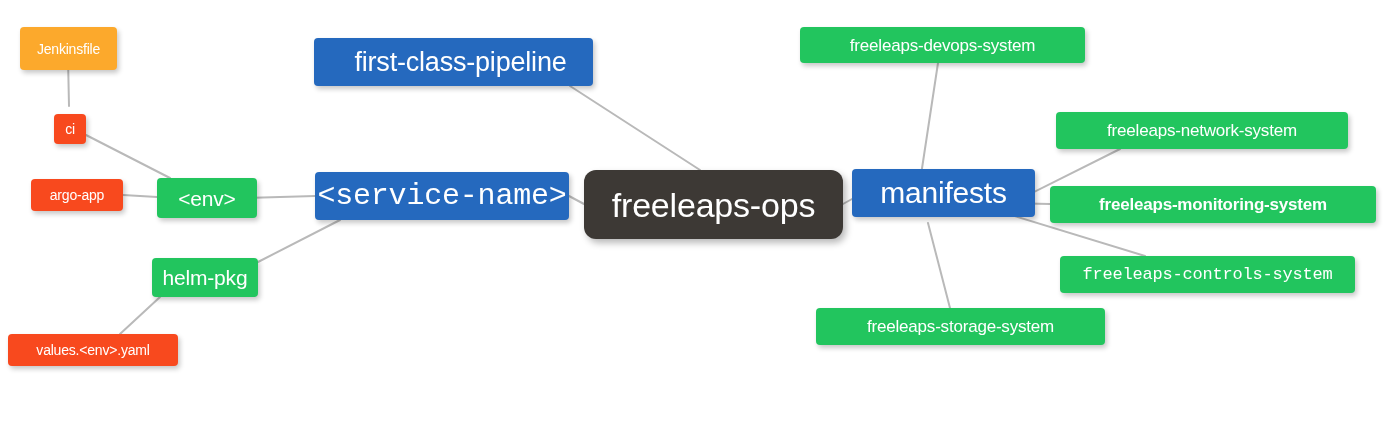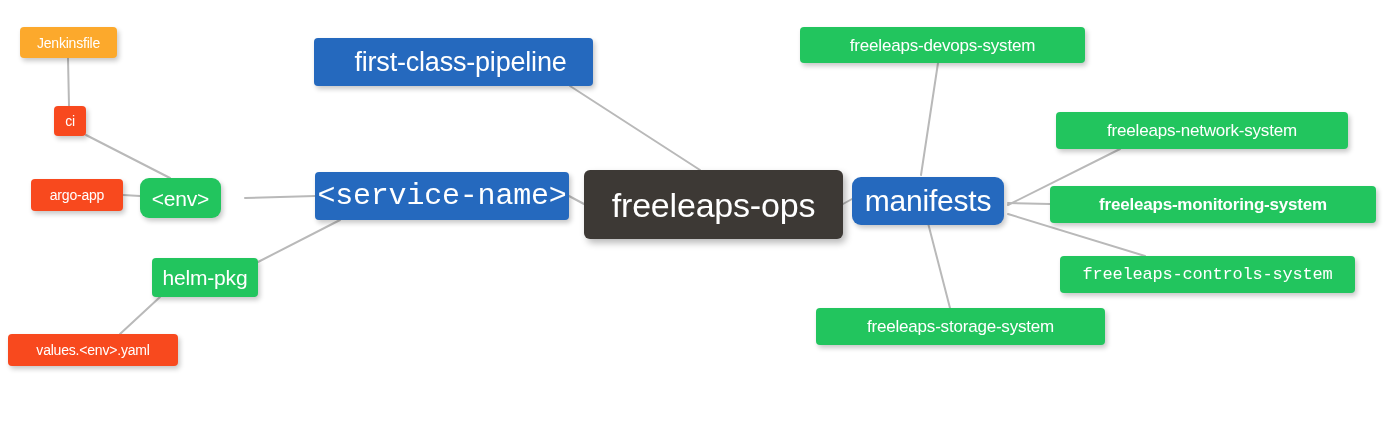--- a/index.html
+++ b/index.html
@@ -36,21 +36,21 @@
     border-radius: 4px;
     white-space: nowrap;
     letter-spacing: -0.2px;
     box-shadow: 2px 3px 5px rgba(0, 0, 0, 0.22);
     line-height: 1;
     padding: 0 10px;
     z-index: 2;
   }
   .node-root {
     background: #3d3935;
-    border-radius: 6px;
+    border-radius: 12px;
     font-size: 34px;
     padding: 0 22px;
     box-shadow: 3px 4px 7px rgba(0, 0, 0, 0.28);
   }
   .node-blue   { background: #2569be; }
   .node-green  { background: #22c55e; text-align: center; }
   .node-orange { background: #fca92c; }
   .node-red    { background: #f8491e; }
 
   .sz-xl  { font-size: 30px; }
@@ -76,26 +76,26 @@
       <line x1="921" y1="175" x2="938" y2="63" stroke="#b9b9b9" stroke-width="2" stroke-linecap="round"></line>
       <line x1="1008" y1="205" x2="1120" y2="149" stroke="#b9b9b9" stroke-width="2" stroke-linecap="round"></line>
       <line x1="1008" y1="203" x2="1050" y2="204" stroke="#b9b9b9" stroke-width="2" stroke-linecap="round"></line>
       <line x1="1008" y1="214" x2="1145" y2="256" stroke="#b9b9b9" stroke-width="2" stroke-linecap="round"></line>
       <line x1="928" y1="223" x2="950" y2="308" stroke="#b9b9b9" stroke-width="2" stroke-linecap="round"></line>
     </svg>
   <div id="node-layer">
       <div class="node node-root node-root" style="left: 584px; top: 170px; width: 259px; height: 69px;">freeleaps-ops</div>
       <div class="node node-blue sz-xl" style="left: 315px; top: 172px; width: 254px; height: 48px; font-family: Liberation Mono, monospace;">&lt;service-name&gt;</div>
       <div class="node node-blue sz-lg" style="left: 314px; top: 38px; width: 279px; height: 48px; padding-left: 24px;">first-class-pipeline</div>
-      <div class="node node-blue sz-xl" style="left: 852px; top: 177px; width: 152px; height: 48px; border-radius: 9px;">manifests</div>
-      <div class="node node-green sz-md" style="left: 140px; top: 178px; width: 81px; height: 40px; border-radius: 9px;">&lt;env&gt;</div>
+      <div class="node node-blue sz-xl" style="left: 852px; top: 169px; width: 183px; height: 48px;">manifests</div>
+      <div class="node node-green sz-md" style="left: 157px; top: 178px; width: 100px; height: 40px;">&lt;env&gt;</div>
       <div class="node node-green sz-md" style="left: 152px; top: 258px; width: 106px; height: 39px;">helm-pkg</div>
       <div class="node node-green sz-sm" style="left: 800px; top: 27px; width: 285px; height: 36px;">freeleaps-devops-system</div>
       <div class="node node-green sz-sm" style="left: 1056px; top: 112px; width: 292px; height: 37px;">freeleaps-network-system</div>
       <div class="node node-green sz-sm" style="left: 1050px; top: 186px; width: 326px; height: 37px; font-weight: bold;">freeleaps-monitoring-system</div>
       <div class="node node-green sz-sm" style="left: 1060px; top: 256px; width: 295px; height: 37px; font-family: Liberation Mono, monospace;">freeleaps-controls-system</div>
       <div class="node node-green sz-sm" style="left: 816px; top: 308px; width: 289px; height: 37px;">freeleaps-storage-system</div>
-      <div class="node node-orange sz-xs" style="left: 20px; top: 27px; width: 97px; height: 31px;">Jenkinsfile</div>
-      <div class="node node-red sz-xs" style="left: 54px; top: 106px; width: 32px; height: 30px;">ci</div>
+      <div class="node node-orange sz-xs" style="left: 20px; top: 27px; width: 97px; height: 43px;">Jenkinsfile</div>
+      <div class="node node-red sz-xs" style="left: 54px; top: 114px; width: 32px; height: 30px;">ci</div>
       <div class="node node-red sz-xs" style="left: 31px; top: 179px; width: 92px; height: 32px;">argo-app</div>
       <div class="node node-red sz-xs" style="left: 8px; top: 334px; width: 170px; height: 32px;">values.&lt;env&gt;.yaml</div>
     </div>
 </div>
 
 </body></html>

